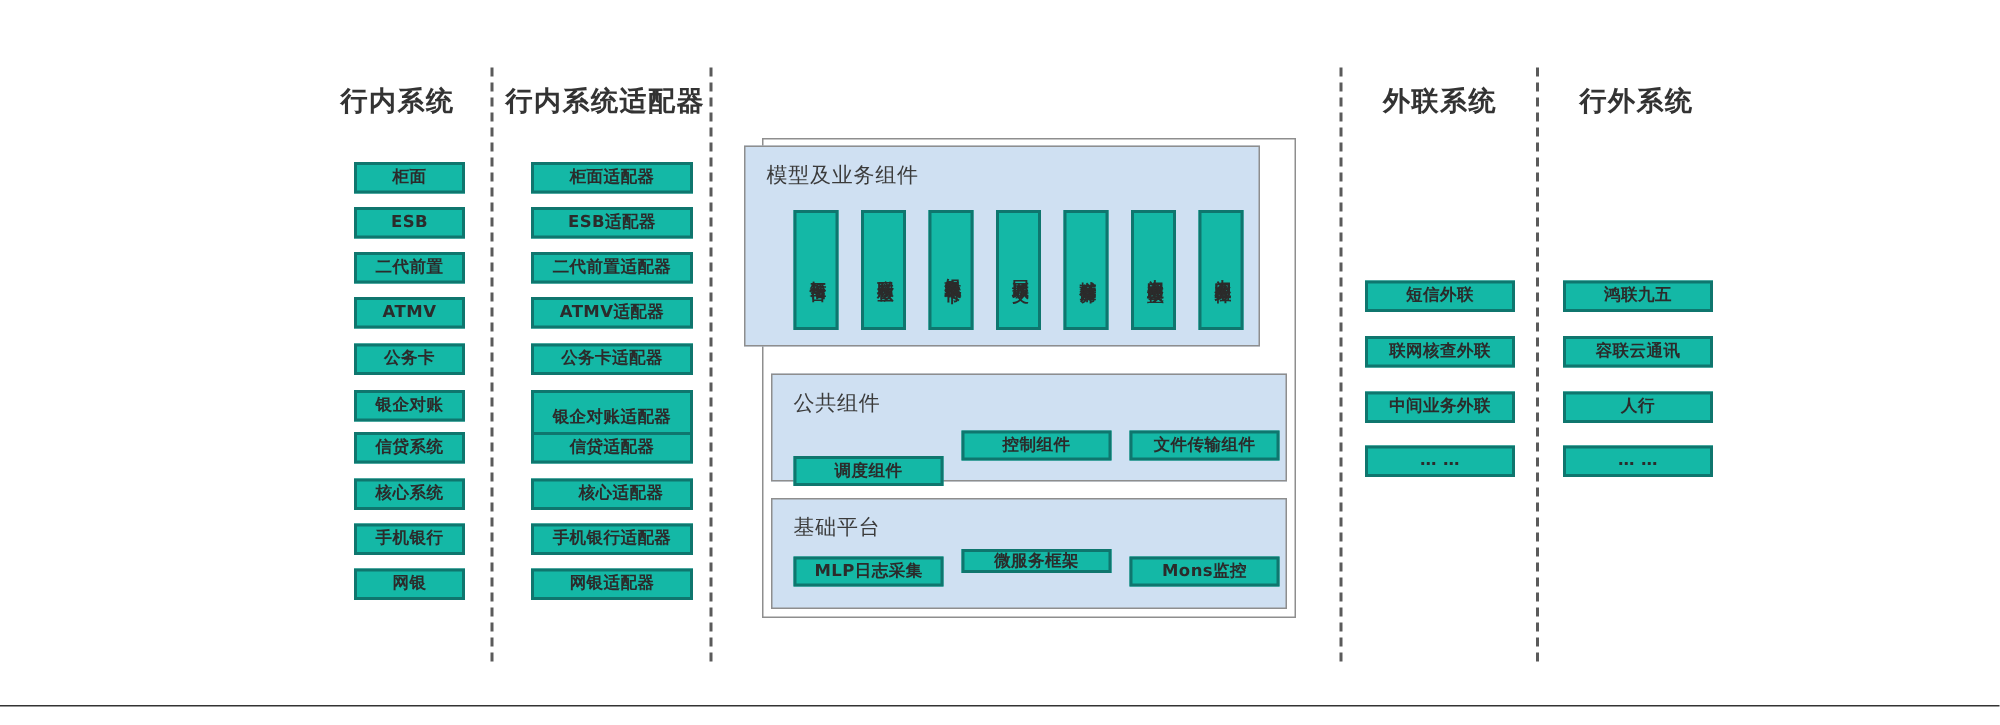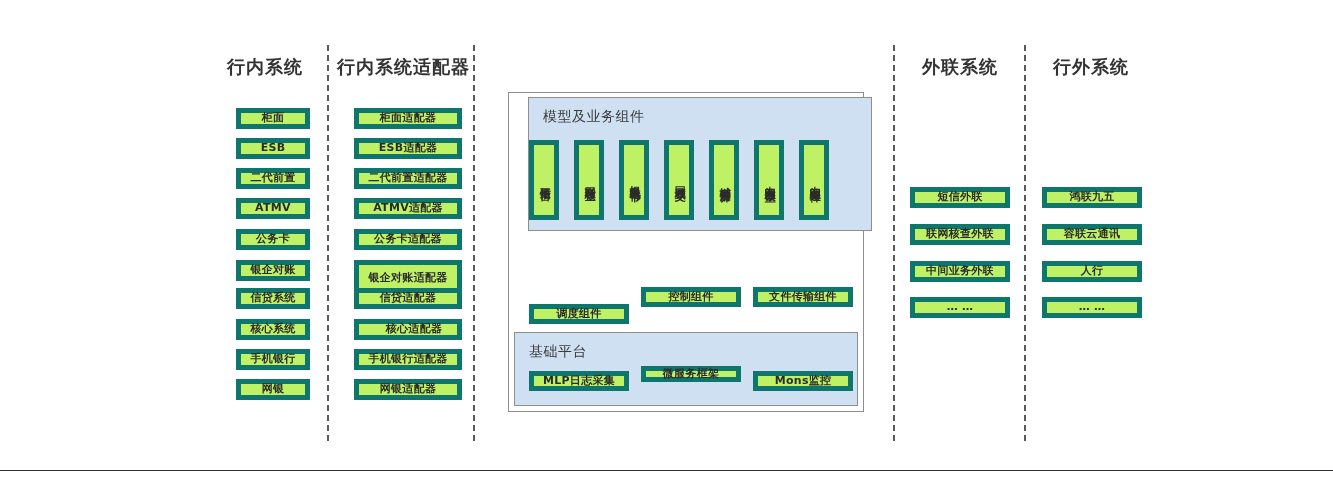--- a/index.html
+++ b/index.html
@@ -49,22 +49,22 @@
     font-size: 18px;
     font-weight: bold;
     color: #333333;
     letter-spacing: 1px;
     white-space: nowrap;
   }
 
   
   .node {
     position: absolute;
-    background: #bef264;
-    border: 5px solid #0f766e;
+    background: #14b8a6;
+    border: 2px solid #0f766e;
     box-sizing: border-box;
     font-size: 11px;
     font-weight: bold;
     color: #2b2b2b;
     display: flex;
     align-items: center;
     justify-content: center;
     text-align: center;
     line-height: 1.15;
     letter-spacing: 0.3px;
@@ -133,31 +133,34 @@
   <div class="node" style="left:354px; top:198px; width:108px; height:21px;">ATMV适配器</div>
   <div class="node" style="left:354px; top:229px; width:108px; height:21px;">公务卡适配器</div>
   <div class="node" style="left:354px; top:260px; width:108px; height:37px;">银企对账适配器</div>
   <div class="node" style="left:354px; top:288px; width:108px; height:21px;">信贷适配器</div>
   <div class="node" style="left:354px; top:319px; width:108px; height:21px;padding-left:12px;">核心适配器</div>
   <div class="node" style="left:354px; top:349px; width:108px; height:21px;">手机银行适配器</div>
   <div class="node" style="left:354px; top:379px; width:108px; height:21px;">网银适配器</div>
 
   <div class="platform-frame" style="left:508px; top:92px; width:356px; height:320px;"></div>
 
-  <div class="panel" style="left:528px; top:97px; width:344px; height:134px;">
+  <div class="panel" style="left:496px; top:97px; width:344px; height:134px;">
     <div class="panel-title">模型及业务组件</div>
   </div>
   <div class="node vertical" style="left:529px; top:140px; width:30px; height:80px;">短信平台</div>
   <div class="node vertical" style="left:574px; top:140px; width:30px; height:80px;">联网核查</div>
   <div class="node vertical" style="left:619px; top:140px; width:30px; height:80px;">银联及银行卡</div>
   <div class="node vertical" style="left:664px; top:140px; width:30px; height:80px;">同城票交</div>
   <div class="node vertical" style="left:709px; top:140px; width:30px; height:80px;">城商行清算</div>
   <div class="node vertical" style="left:754px; top:140px; width:30px; height:80px;">中间业务模型</div>
   <div class="node vertical" style="left:799px; top:140px; width:30px; height:80px;">中间业务组件</div>
 
+  <div class="panel" style="left:514px; top:249px; width:344px; height:72px;">
+    <div class="panel-title">公共组件</div>
+  </div>
   <div class="node" style="left:529px; top:304px; width:100px; height:20px;">调度组件</div>
   <div class="node" style="left:641px; top:287px; width:100px; height:20px;">控制组件</div>
   <div class="node" style="left:753px; top:287px; width:100px; height:20px;">文件传输组件</div>
 
   <div class="panel" style="left:514px; top:332px; width:344px; height:74px;">
     <div class="panel-title">基础平台</div>
   </div>
   <div class="node" style="left:529px; top:371px; width:100px; height:20px;">MLP日志采集</div>
   <div class="node" style="left:641px; top:366px; width:100px; height:16px;">微服务框架</div>
   <div class="node" style="left:753px; top:371px; width:100px; height:20px;">Mons监控</div>

